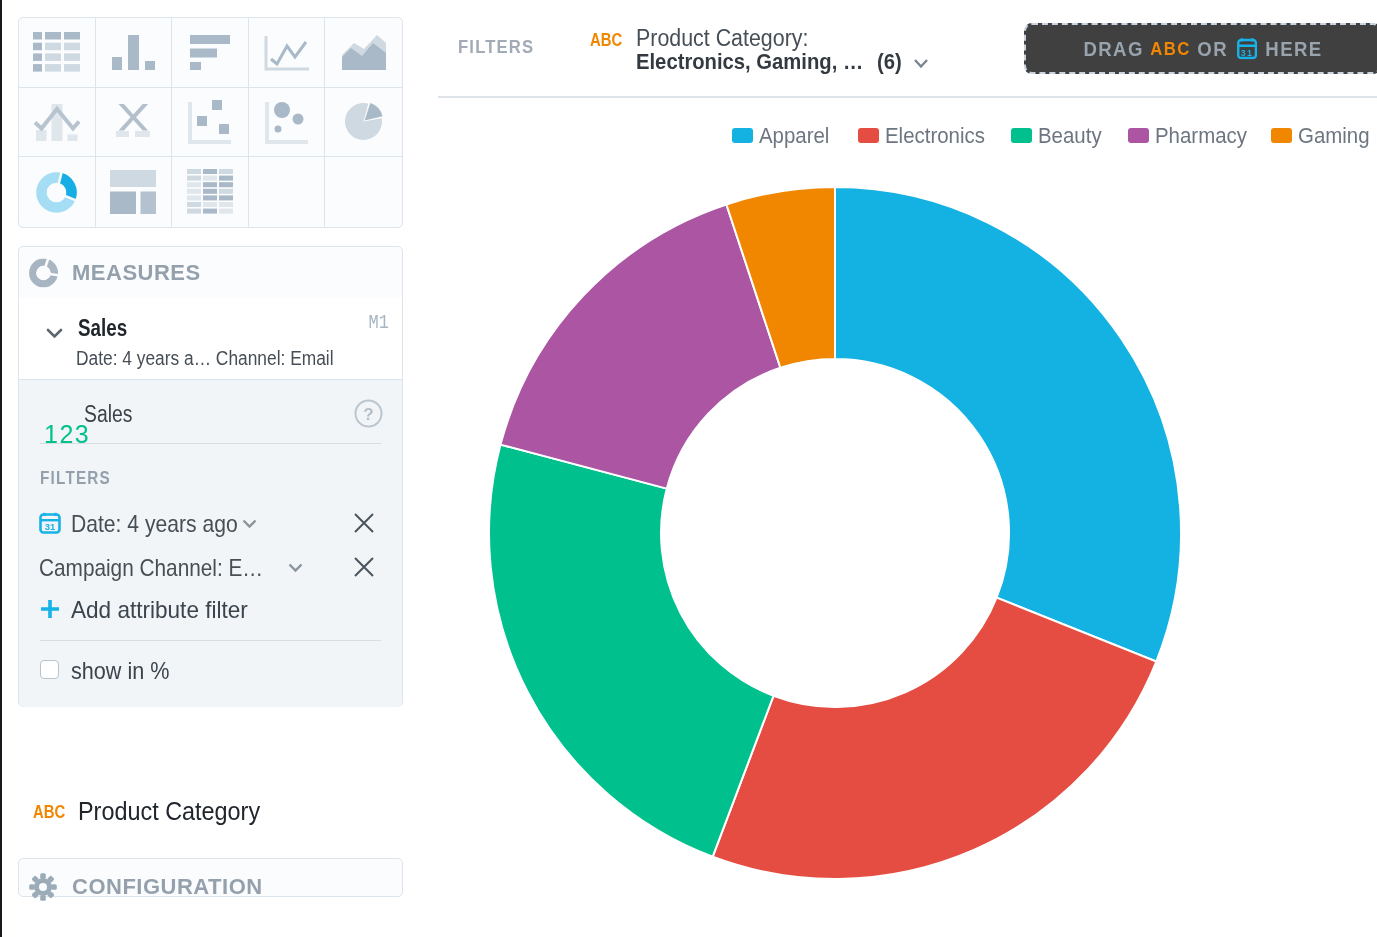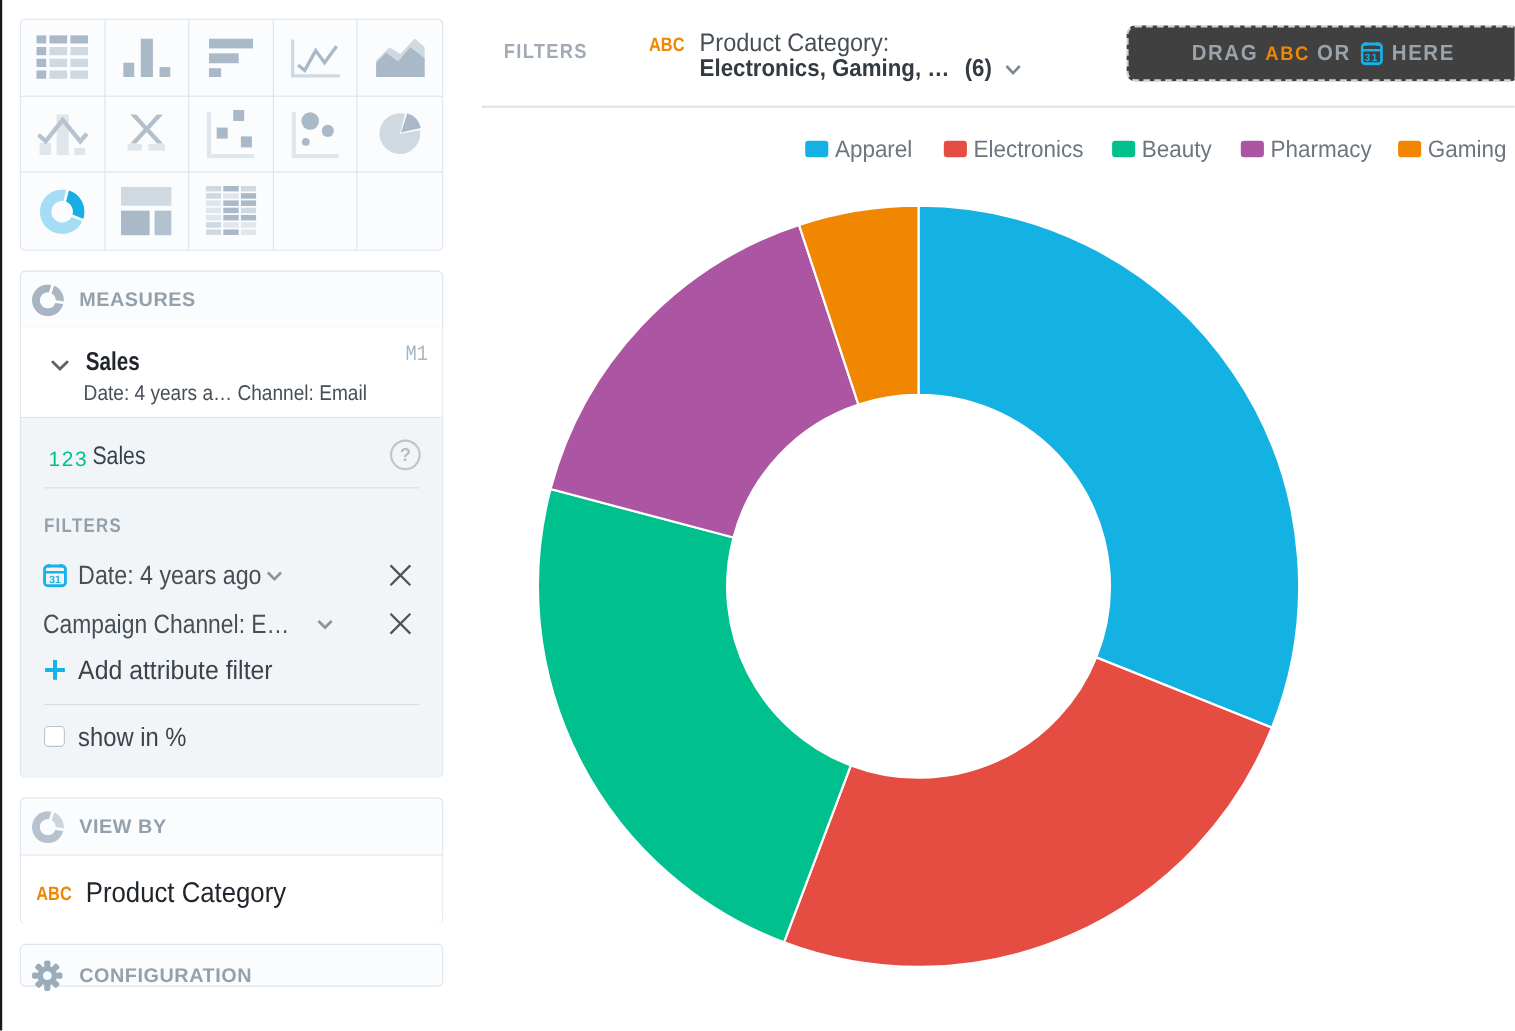--- a/index.html
+++ b/index.html
@@ -6,21 +6,21 @@
 html,body { width:1377px; height:937px; background:#fff; font-family:"Liberation Sans", sans-serif; overflow:hidden; }
 #stage { position:relative; width:1377px; height:937px; }
 .abs { position:absolute; }
 .edge { position:absolute; left:0; top:0; width:2px; height:937px; background:#15191d; }
 .panel { position:absolute; left:18px; width:385px; border:1px solid #dce4ec; border-radius:5px; background:#fbfcfd; }
 #grid { top:17px; height:211px; display:grid; grid-template-columns:repeat(5,1fr); grid-template-rows:repeat(3,1fr); }
 #grid .cell { border-right:1px solid #dce4ec; border-bottom:1px solid #dce4ec; display:flex; align-items:center; justify-content:center; }
 #grid .cell:nth-child(5n) { border-right:none; }
 #grid .cell:nth-child(n+11) { border-bottom:none; }
 .phead { position:absolute; left:0; top:0; width:100%; height:52px; }
-.phead .ptxt { position:absolute; left:53px; top:50%; transform:translateY(-50%); color:#94a1ad; font-weight:bold; font-size:18px; letter-spacing:0.5px; }
+.phead .ptxt { position:absolute; left:53px; top:50%; transform:translateY(-50%); color:#94a1ad; font-weight:bold; font-size:22px; letter-spacing:0.5px; }
 .phead svg { position:absolute; left:10px; top:50%; transform:translateY(-50%); }
 #measures { top:246px; height:461px; }
 #viewby { top:725px; height:115px; }
 #config { top:858px; height:39px; }
 .hborder { border-bottom:1px solid #dce4ec; }
 .mcard { position:absolute; left:0; top:51px; width:100%; height:82px; background:#fff; border-bottom:1px solid #dce4ec; }
 .mbody { position:absolute; left:0; top:133px; width:100%; height:327px; background:#f2f5f7; border-radius:0 0 5px 5px; }
 .mtitle { position:absolute; left:59px; top:68px; font-size:23.5px; color:#20262c; font-weight:bold; transform:scaleX(.8); transform-origin:0 50%; }
 .mchev { position:absolute; left:27px; top:78px; }
 .m1 { position:absolute; right:13px; top:64px; color:#a7b6c3; font-family:"Liberation Mono", monospace; font-size:20px; transform:scaleX(.85); transform-origin:100% 50%; }
@@ -178,21 +178,21 @@
     <div class="mcard"></div>
     <div class="mbody"></div>
     <div class="mchev"><svg width="17" height="11" viewBox="0 0 17 11">
           <path d="M2 2 L8.5 8.5 L15 2" fill="none" stroke="#5c666f" stroke-width="2.6" stroke-linecap="round"></path>
         </svg></div>
     <div class="mtitle">Sales</div>
     <div class="m1">M1</div>
     <div class="msub">Date: 4 years a… Channel: Email</div>
   </div>
 
-  <div class="txt" style="left:44px; top:408px; font-size:19px; color:#00c18d; letter-spacing:1.5px;">123</div>
+  <div class="txt" style="left:44px; top:420px; font-size:25px; color:#00c18d; letter-spacing:1.5px;">123</div>
   <div class="txt" style="left:84px; top:401px; font-size:23px; color:#39424a; transform:scaleX(.84); transform-origin:0 50%;">Sales</div>
   <svg class="abs" style="left:354px; top:399px;" width="29" height="29" viewBox="0 0 29 29">
       <circle cx="14.5" cy="14.5" r="13" fill="none" stroke="#bcc6cf" stroke-width="2"></circle>
       <text x="14.5" y="20.5" font-size="17" font-weight="bold" fill="#b4bec8" text-anchor="middle" font-family="Liberation Sans">?</text>
     </svg>
   <div class="hr" style="left:40px; top:443px;"></div>
   <div class="txt" style="left:40px; top:468px; font-size:18px; color:#94a1ad; font-weight:bold; letter-spacing:1.4px; transform:scaleX(.85); transform-origin:0 50%;">FILTERS</div>
   <svg class="abs" style="left:39px; top:512px;" width="22" height="22" viewBox="0 0 22 22">
       <rect x="1.5" y="2.5" width="19" height="18" rx="3" fill="none" stroke="#16b2e8" stroke-width="2.6"></rect>
       <line x1="5.5" y1="0.8" x2="5.5" y2="4" stroke="#16b2e8" stroke-width="2.4"></line>
@@ -215,33 +215,20 @@
       <path d="M1 1 L19 19 M19 1 L1 19" stroke="#4a545e" stroke-width="2"></path>
     </svg>
   <svg class="abs" style="left:40px; top:599px;" width="20" height="20" viewBox="0 0 20 20">
       <path d="M10 1 L10 19 M1 10 L19 10" stroke="#16b2e8" stroke-width="3.6"></path>
     </svg>
   <div class="txt" style="left:71px; top:596px; font-size:24px; color:#3b444d; transform:scaleX(.94); transform-origin:0 50%;">Add attribute filter</div>
   <div class="hr" style="left:40px; top:640px;"></div>
   <div class="abs" style="left:40px; top:660px; width:19px; height:19px; background:#fff; border:1.5px solid #b9c3cc; border-radius:4px;"></div>
   <div class="txt" style="left:71px; top:657px; font-size:24px; color:#3b444d; transform:scaleX(.9); transform-origin:0 50%;">show in %</div>
 
-  <div class="panel" id="viewby">
-    <div class="phead hborder">
-        <svg width="29" height="29" viewBox="0 0 29 29" id="ico-v">
-          <circle cx="14.5" cy="14.5" r="10.8" fill="none" stroke="#b6c2cd" stroke-width="7.2"></circle>
-          <path d="M 18.5 4.5 A 10.8 10.8 0 0 1 25.3 15.4" fill="none" stroke="#ccd5dd" stroke-width="7.2"></path>
-          <path d="M 14.5 14.5 L 19.4 -0.7" stroke="#fbfcfd" stroke-width="2.6"></path>
-          <path d="M 14.5 14.5 L 30.3 17.0" stroke="#fbfcfd" stroke-width="2.6"></path>
-          <circle cx="14.5" cy="14.5" r="7.2" fill="#fbfcfd"></circle>
-        </svg>
-        <span class="ptxt">VIEW BY</span>
-      </div>
-    <div class="vrow"></div>
-  </div>
   <div class="txt orange" style="left:33px; top:802px; font-size:17.5px; transform:scaleX(.85); transform-origin:0 50%;">ABC</div>
   <div class="txt" style="left:78px; top:796px; font-size:26px; color:#20262c; transform:scaleX(.9); transform-origin:0 50%;">Product Category</div>
 
   <div class="panel" id="config">
     <div class="phead" style="height:55px">
         <svg width="28" height="28" viewBox="0 0 28 28" id="ico-g" style="left:10px;">
           <g fill="#9cabb8">
             <circle cx="14" cy="14" r="9"></circle>
             <rect x="22.2" y="11.2" width="5.6" height="5.6" rx="1.6" transform="rotate(0 25 14)"></rect>
             <rect x="18.97817459305202" y="18.97817459305202" width="5.6" height="5.6" rx="1.6" transform="rotate(45 21.77817459305202 21.77817459305202)"></rect>

